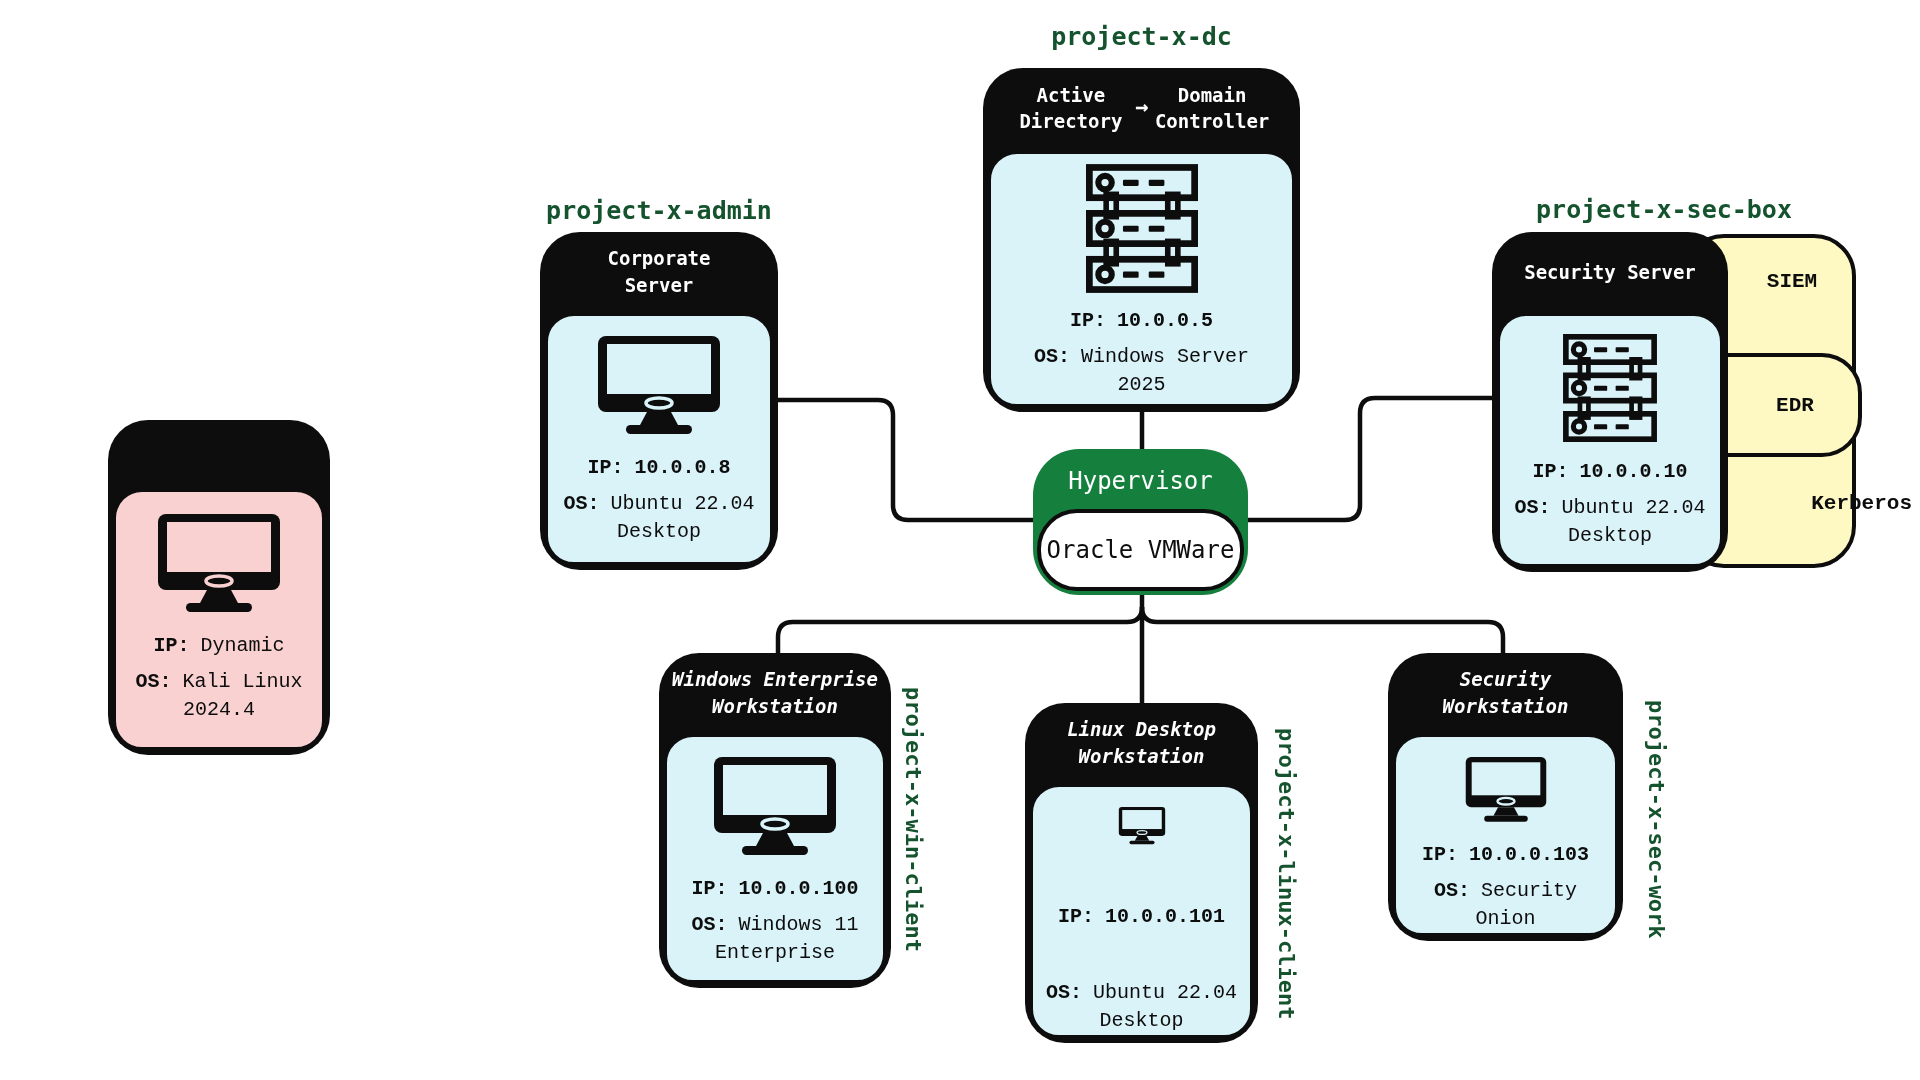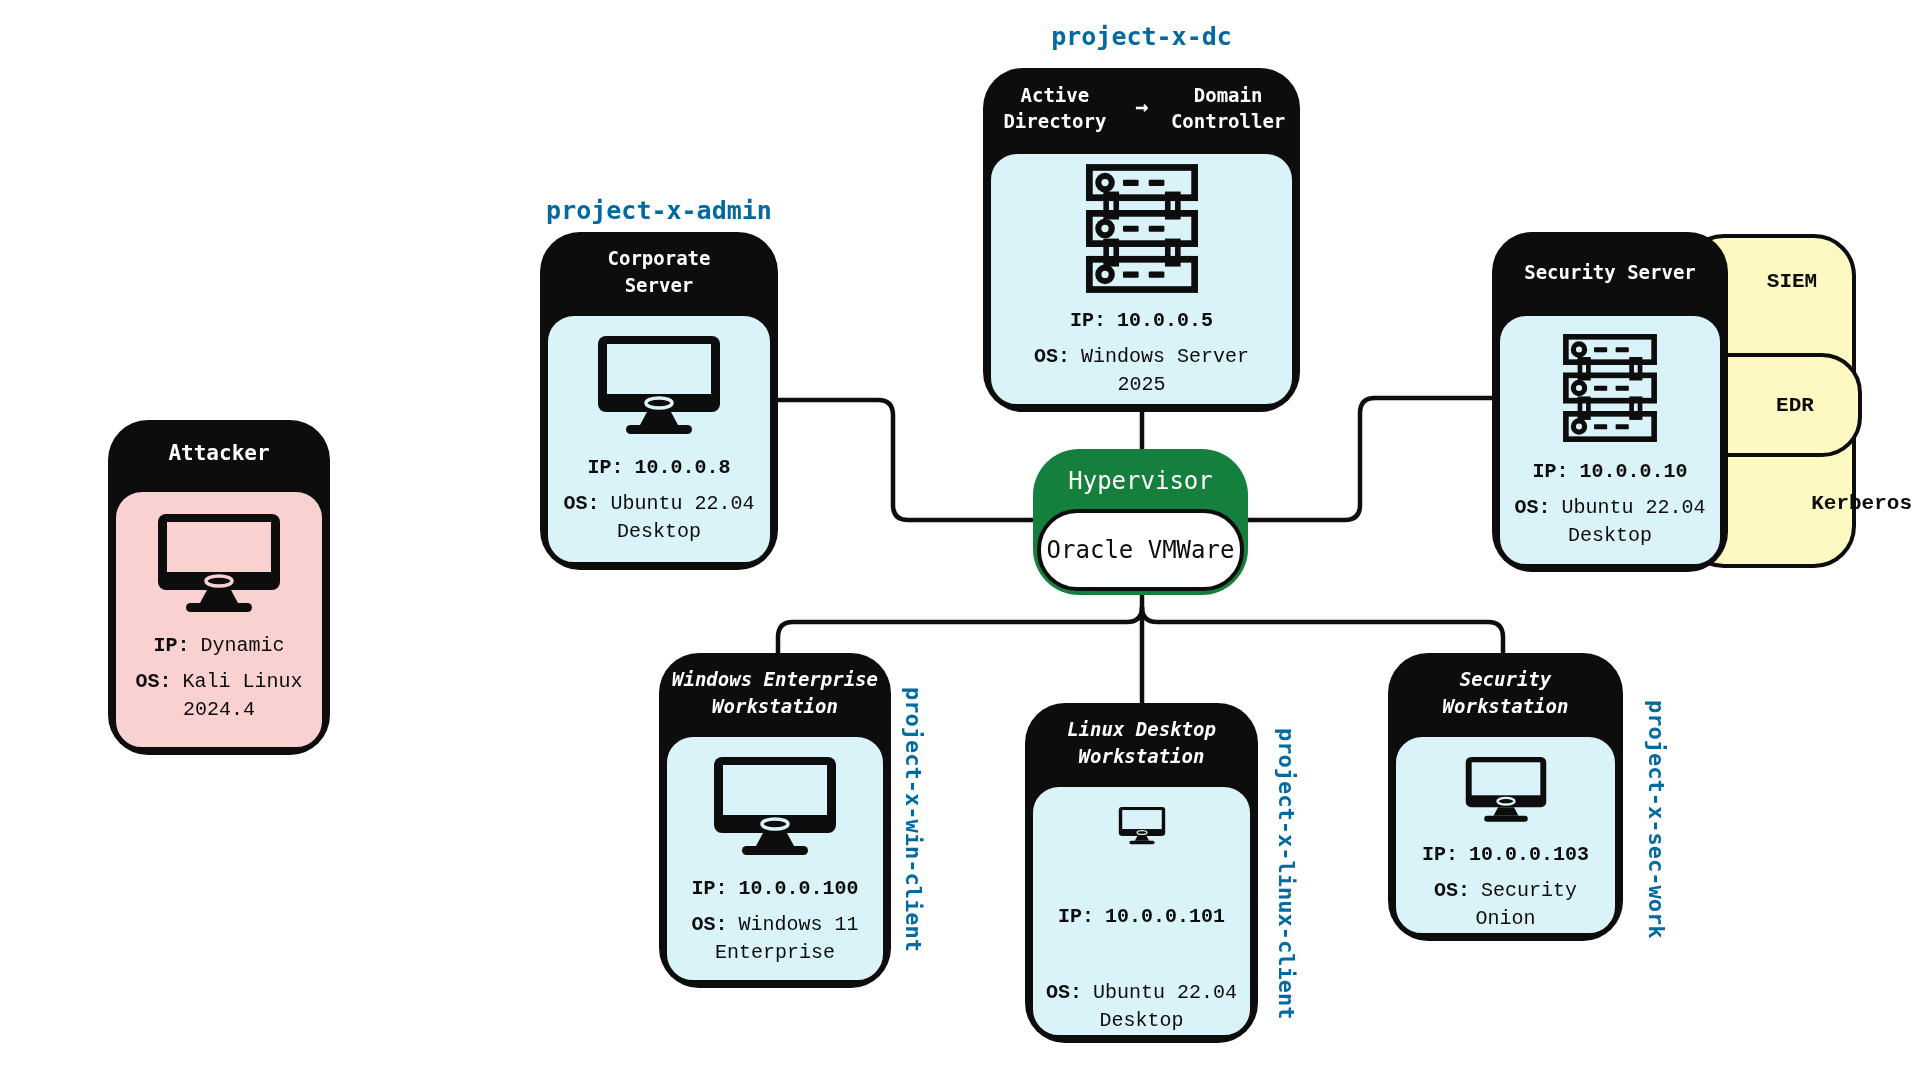--- a/index.html
+++ b/index.html
@@ -30,21 +30,21 @@
     font-family:"Liberation Mono",monospace;font-size:20px;line-height:1.4;text-align:center;color:#0d0d0d;
   }
   .ip-line{font-weight:bold;margin-top:18px;}
   .ip-line .lbl,.os-line .lbl{font-weight:bold;margin-right:0.55em;}
   .ip-line.plainval .val{font-weight:normal;}
   .os-line{margin-top:8px;width:204px;}
   .os-line.wide{width:244px;}
 
   
   .host-label{
-    position:absolute;text-align:center;font-size:25px;font-weight:bold;color:#0369a1;z-index:4;
+    position:absolute;text-align:center;font-size:25px;font-weight:bold;color:#14532d;z-index:4;
   }
   .host-label.vertical{
     writing-mode:vertical-rl;font-size:22px;
   }
 
   
   #hypervisor{position:absolute;left:1033px;top:449px;width:215px;height:146px;background:#15803d;border-radius:46px;z-index:3;}
   #hypervisor .hv-title{
     position:absolute;left:0;right:0;top:0;height:64px;display:flex;align-items:center;justify-content:center;
     color:#ffffff;font-size:24px;
@@ -74,42 +74,39 @@
   .monitor-icon .screen{fill:#d9f3f9;}
   .monitor-icon.pink .screen{fill:#f9d1d1;}
   .monitor-icon .btn{fill:none;stroke:#d9f3f9;stroke-width:3.5;}
   .monitor-icon.pink .btn{stroke:#f9d1d1;}
   .server-icon .unit{fill:none;stroke:#0d0d0d;stroke-width:6;}
   .server-icon .tab{fill:none;stroke:#0d0d0d;stroke-width:5;}
   .server-icon .led{fill:none;stroke:#0d0d0d;stroke-width:5.5;}
   .server-icon .dash{fill:#0d0d0d;}
 
   
-  .dc-head{display:flex;align-items:center;justify-content:center;gap:20px;}
+  .dc-head{display:flex;align-items:center;justify-content:center;gap:4px;}
   .dc-head .part{width:120px;line-height:1.35;}
   .dc-head .arrow{font-size:22px;transform:translateY(-2px);}
 </style>
 </head>
 <body>
 
 <div id="canvas">
 
   <svg id="edges" width="1920" height="1080">
     <path d="M1142 412 V449"></path>
     <path d="M778 400 H878 Q893 400 893 415 V505 Q893 520 908 520 H1033"></path>
     <path d="M1248 520 H1345 Q1360 520 1360 505 V413 Q1360 398 1375 398 H1492"></path>
     <path d="M1142 595 V703"></path>
     <path d="M1142 607 Q1142 622 1127 622 H793 Q778 622 778 637 V653"></path>
     <path d="M1142 607 Q1142 622 1157 622 H1488 Q1503 622 1503 637 V653"></path>
   </svg>
 
   <div class="node" style="left:108px;top:420px;width:222px;height:335px;">
-    <div class="node-head" style="height:68px;font-size:21px;">
-      <span>Attacker</span>
-    </div>
     <div class="node-body pink" style="top:68px;padding-top:22px;">
       <svg class="icon monitor-icon pink" width="122" height="100" viewBox="0 0 122 100">
         <rect class="frame" x="0" y="0" width="122" height="76" rx="8"></rect>
         <rect class="screen" x="9" y="8" width="104" height="50"></rect>
         <ellipse class="btn" cx="61" cy="67" rx="13" ry="5"></ellipse>
         <path class="frame" d="M49 76 L73 76 L80 89 L42 89 Z"></path>
         <rect class="frame" x="28" y="89" width="66" height="9" rx="4.5"></rect>
       </svg>
       <div class="ip-line plainval">
         <span class="lbl">IP:</span><span class="val">Dynamic</span>
@@ -174,20 +171,23 @@
       </svg>
       <div class="ip-line" style="margin-top:14px;">
         <span class="lbl">IP:</span><span class="val">10.0.0.5</span>
       </div>
       <div class="os-line wide">
         <span class="lbl">OS:</span><span>Windows Server 2025</span>
       </div>
     </div>
   </div>
 
+  <div class="host-label" style="left:1480px;top:195px;width:368px;">
+    <span>project-x-sec-box</span>
+  </div>
   <div class="tagbox" id="tag-outer"></div>
   <div class="tag-text" id="tag-siem">
     <span>SIEM</span>
   </div>
   <div class="tag-text" id="tag-kerberos">
     <span>Kerberos</span>
   </div>
   <div class="tagbox" id="tag-edr">
     <span class="tag-text">EDR</span>
   </div>

